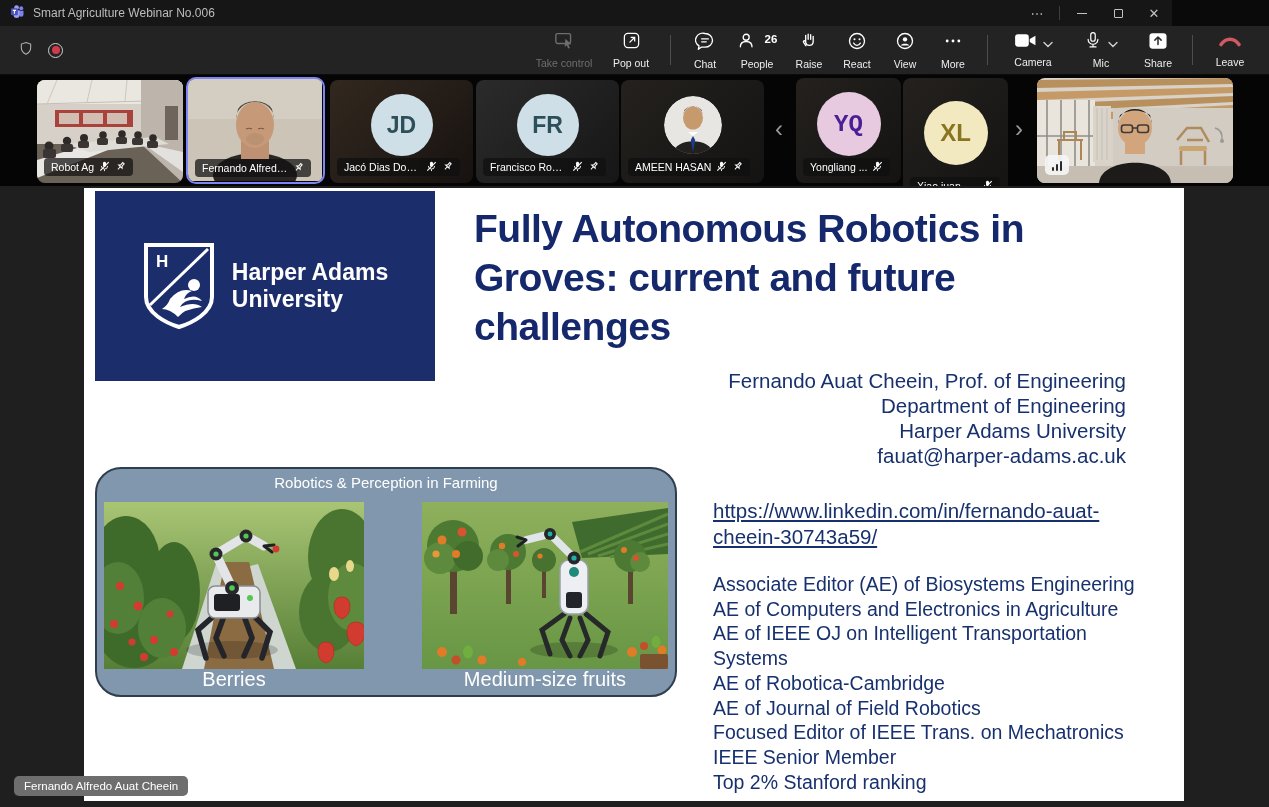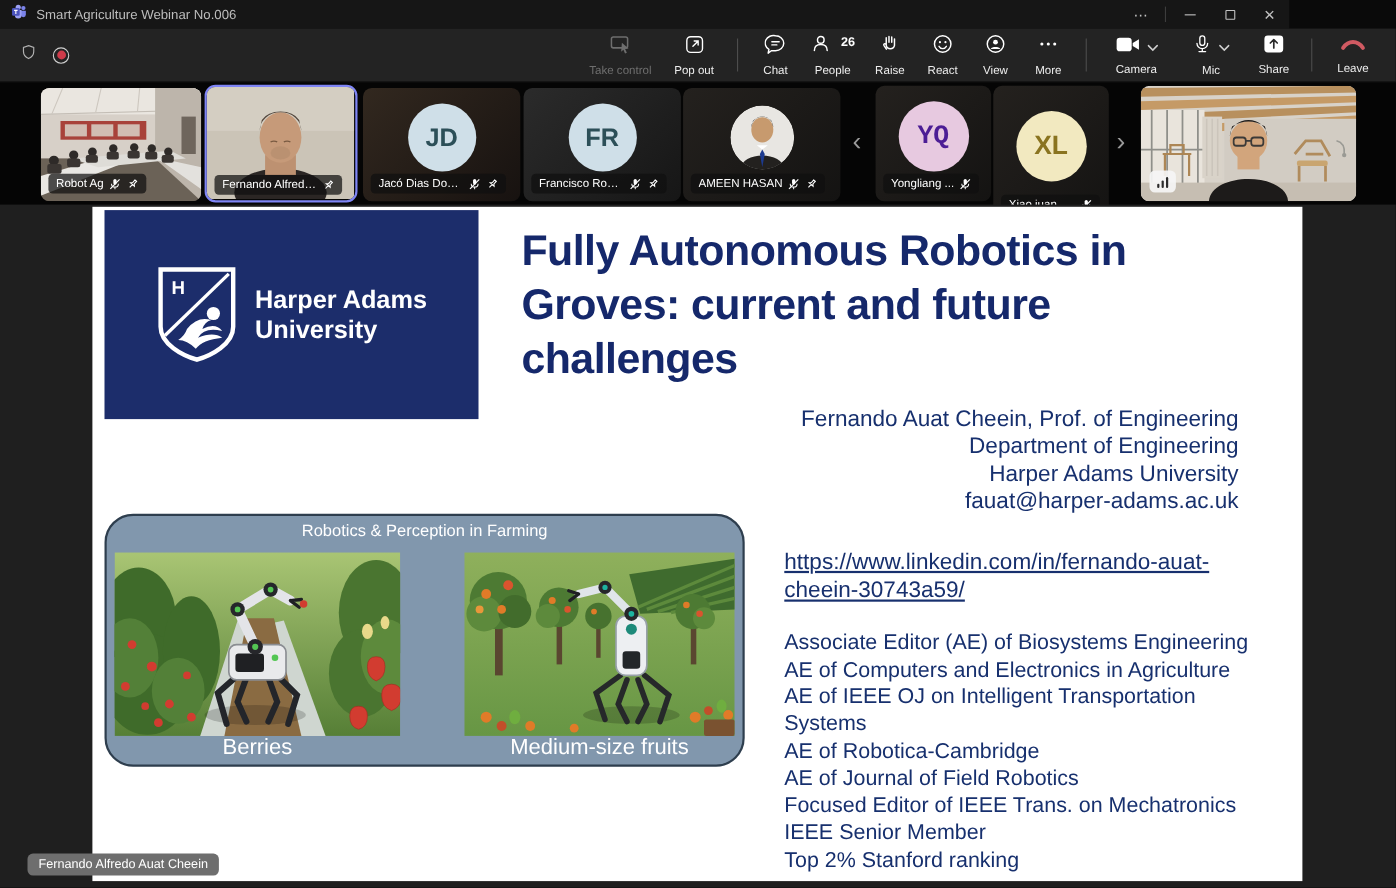--- a/index.html
+++ b/index.html
@@ -33,21 +33,21 @@
   .ppl-count { color:#fff; font-size:11.5px; font-weight:bold; margin-left:2px; position:relative; top:-4px; }
 
   
   .strip { position:absolute; left:0; top:75px; width:1269px; height:111px; background:#050505; }
   .tile { position:absolute; border-radius:8px; overflow:hidden; cursor:pointer; }
   .tile svg { display:block; }
   .tile.active { border:2.5px solid #7f85f5; border-radius:10px; }
   .tile-dark1 { background:linear-gradient(135deg,#32281f,#171210); }
   .tile-dark2 { background:linear-gradient(135deg,#2b2b2b,#161616); }
   .tile-dark3 { background:linear-gradient(135deg,#24211e,#141312); }
-  .name-pill { position:absolute; left:7px; bottom:7px; display:flex; align-items:center; gap:5px;
+  .name-pill { position:absolute; left:7px; bottom:7px; display:flex; gap:5px;
     background:rgba(15,15,15,.72); color:#fff; font-size:10.5px; padding:3px 7px; border-radius:4px;
     max-width:86%; white-space:nowrap; }
   .name-pill .nm { overflow:hidden; text-overflow:ellipsis; }
   .avatar { border-radius:50%; display:flex; align-items:center; justify-content:center; font-weight:bold; }
   .av-center { position:absolute; left:50%; top:44%; transform:translate(-50%,-50%); }
   .chev { position:absolute; top:34px; width:22px; height:40px; display:flex; align-items:center; justify-content:center;
     color:#9a9a9a; font-size:24px; cursor:pointer; }
   .signal-badge { position:absolute; left:8px; bottom:8px; width:24px; height:20px; background:rgba(245,245,245,.92);
     border-radius:5px; display:flex; align-items:flex-end; justify-content:center; gap:1.5px; padding-bottom:4px; }
   .signal-badge i { display:block; width:2.5px; background:#2b2b2b; border-radius:1px; }
@@ -72,21 +72,21 @@
   .figure-box { position:absolute; left:11px; top:279px; width:582px; height:230px;
     background:#8197ad; border:2px solid #2e3e4e; border-radius:26px; }
   .figure-title { position:absolute; left:0; right:0; top:5px; text-align:center; color:#fff; font-size:15px; }
   .fig-img { position:absolute; top:33px; overflow:hidden; }
   .fig-img.left { left:7px; width:260px; height:167px; }
   .fig-img.right { left:325px; width:246px; height:167px; }
   .fig-cap { position:absolute; bottom:4px; text-align:center; color:#fff; font-size:20px; }
   .fig-cap.left { left:7px; width:260px; }
   .fig-cap.right { left:325px; width:246px; }
 
-  .presenter-tooltip { position:absolute; left:25px; top:590px; background:#6e6e6e; color:#fff;
+  .presenter-tooltip { position:absolute; left:14px; top:590px; background:#6e6e6e; color:#fff;
     font-size:11.5px; padding:4px 10px; border-radius:5px; white-space:nowrap; }
 </style>
 </head>
 <body>
 
 <div id="app">
 
   <div class="titlebar">
     <span>
       <svg width="15" height="15" viewBox="0 0 16 16">

